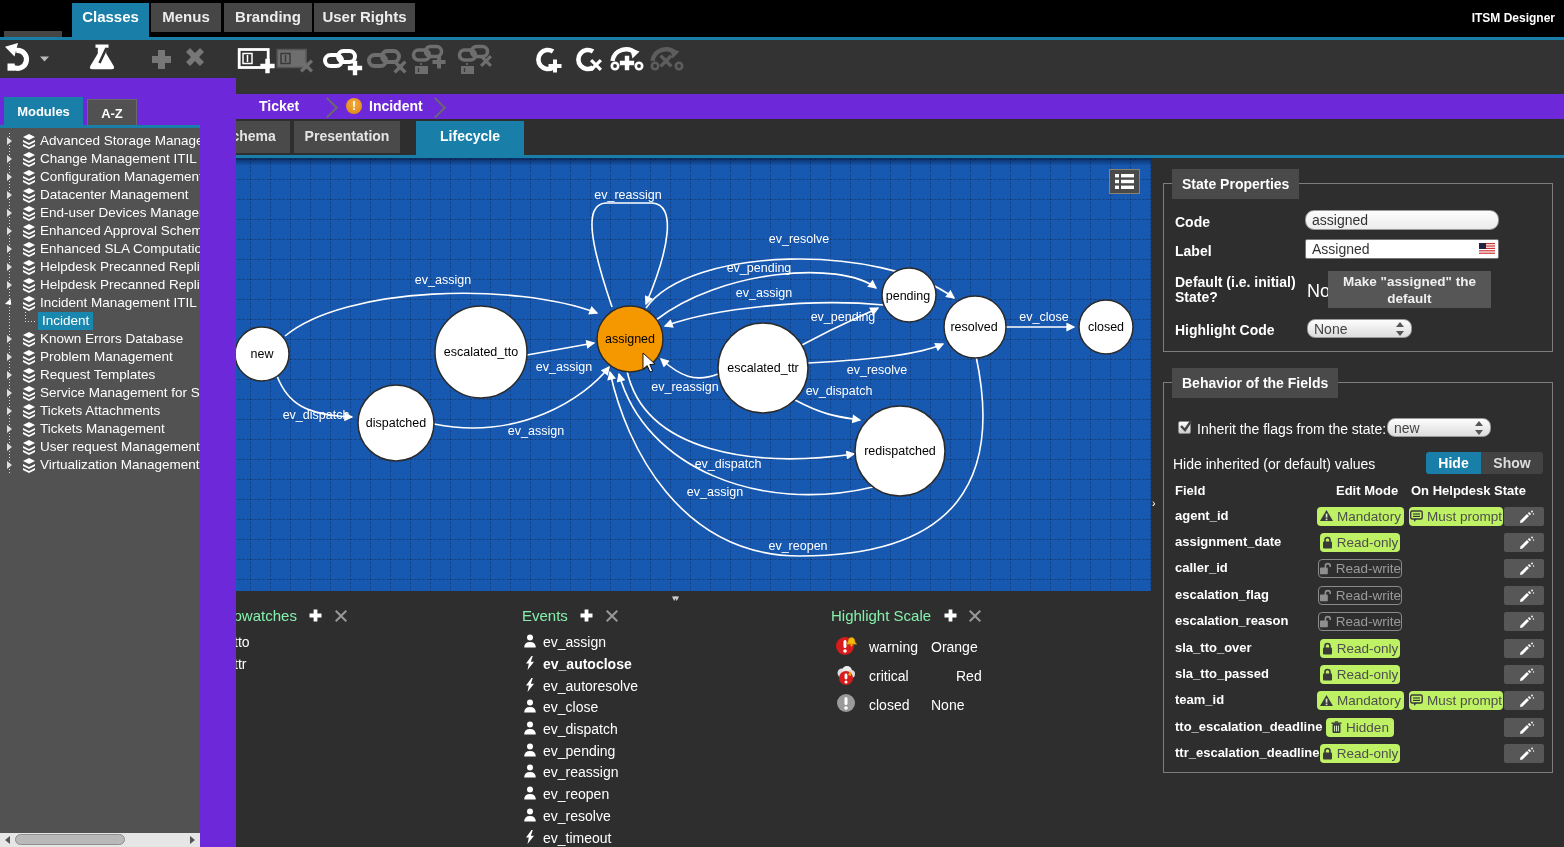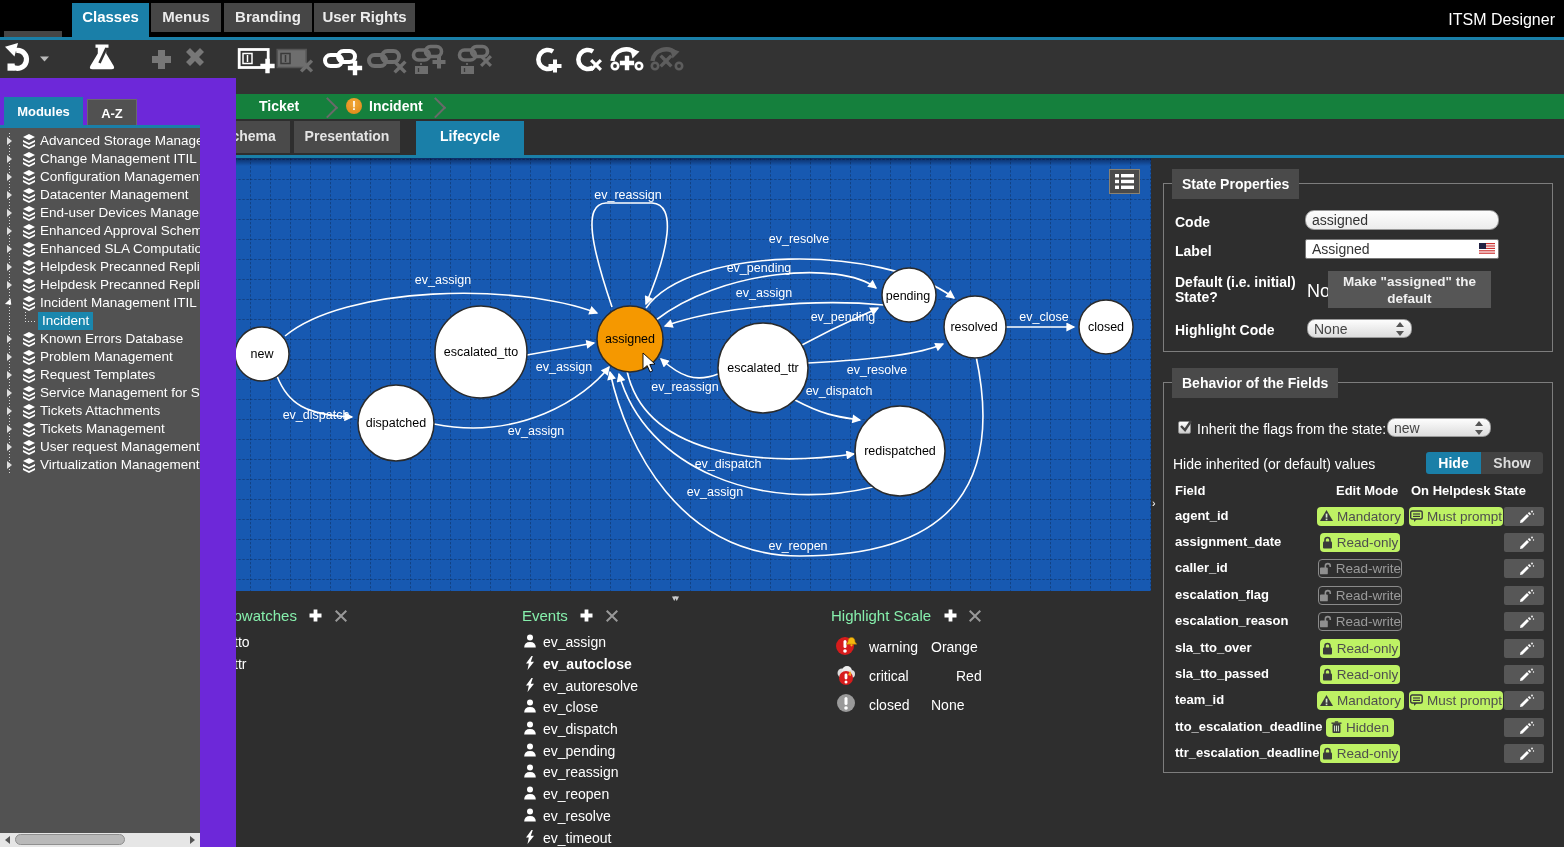--- a/index.html
+++ b/index.html
@@ -3,37 +3,37 @@
 <meta charset="utf-8">
 <style>
 *{margin:0;padding:0;box-sizing:border-box}
 html,body{width:1564px;height:847px;overflow:hidden}
 body{position:relative;background:#2e2e2e;font-family:"Liberation Sans",sans-serif;}
 .abs{position:absolute}
 
 #topbar{left:0;top:0;width:1564px;height:37px;background:#000;}
 #topbar .tab{position:absolute;top:3px;height:29px;background:#464646;color:#ececec;font-size:15px;font-weight:bold;text-align:center;line-height:28px;}
 #topbar .tab.act{background:#1a7fa8;color:#fff;height:34px;}
-#brand{right:9px;top:11px;color:#fff;font-weight:normal;font-size:16px;}
+#brand{right:9px;top:11px;color:#fff;font-weight:bold;font-size:12px;}
 
 #toolbar{left:0;top:37px;width:1564px;height:41px;background:#333;border-top:3px solid #1a7fa8;}
 #toolbar svg{position:absolute;top:0;left:0}
 
 #sidebar{left:0;top:78px;width:236px;height:769px;background:#6d28d9;z-index:2;}
 #sbtabs .tab{position:absolute;color:#fff;font-size:13px;font-weight:bold;text-align:center;}
 #sblist{position:absolute;left:0;top:50px;width:200px;height:705px;background:#525252;overflow:hidden;}
 .trow{position:relative;height:18px;line-height:18px;color:#fff;font-size:13.5px;white-space:nowrap;}
 .trow .exp{position:absolute;left:7px;top:5px;width:0;height:0;border-left:5px solid #ddd;border-top:4px solid transparent;border-bottom:4px solid transparent;}
 .trow .lyr{position:absolute;left:21px;top:1px;}
 .trow .txt{position:absolute;left:40px;top:0;}
 #hscroll{position:absolute;left:0;top:755px;width:200px;height:14px;background:#e6e6e6;}
 #hthumb{position:absolute;left:15px;top:1px;width:110px;height:11px;background:#b9b9b9;border:1px solid #909090;border-radius:6px;}
 .sarr{position:absolute;top:3px;width:0;height:0;border-top:4px solid transparent;border-bottom:4px solid transparent;}
 
-#crumb{left:208px;top:94px;width:1356px;height:25px;background:#15803d;color:#fff;}
+#crumb{left:208px;top:94px;width:1356px;height:25px;background:#6d28d9;color:#fff;}
 #crumb .bc{position:absolute;top:0;height:24px;line-height:24px;font-weight:bold;font-size:14px;}
 .chev{position:absolute;top:2px;width:14px;height:19px;}
 .chev:before{content:"";position:absolute;left:0;top:0;width:13px;height:13px;border-top:2px solid #6a6a6a;border-right:2px solid #6a6a6a;transform:rotate(45deg) translate(3px,3px);}
 
 #tabs2{left:206px;top:121px;width:1358px;height:34px;background:#2e2e2e;}
 #tabs2 .tab{position:absolute;top:0;height:32px;background:#4a4a4a;color:#e4e4e4;font-size:14px;font-weight:bold;text-align:center;line-height:31px;}
 #tabs2 .tab.act{background:#1a7fa8;color:#fff;height:34px;}
 #blueline{left:210px;top:155px;width:1354px;height:3px;background:#1a7fa8;}
 
 #canvas{left:210px;top:158px;width:941px;height:433px;background:#1759b1;}

